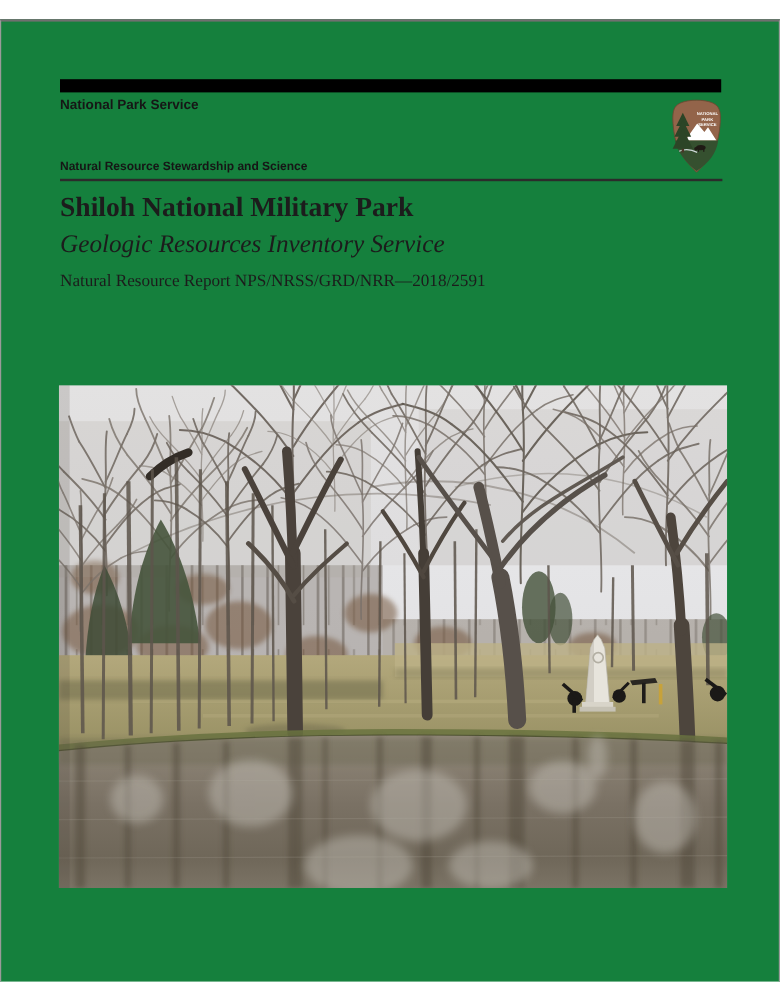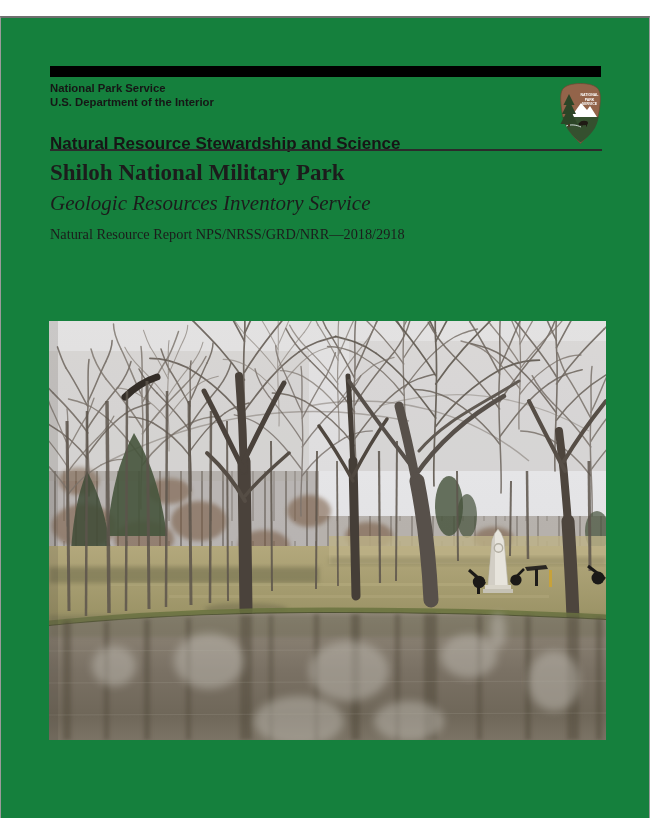--- a/index.html
+++ b/index.html
@@ -3,38 +3,37 @@
 <meta charset="utf-8">
 <style>
   html,body{margin:0;padding:0;background:#ffffff;}
   body{width:650px;height:818px;overflow:hidden;font-family:"Liberation Sans",sans-serif;}
   .page{position:relative;width:650px;height:818px;box-sizing:border-box;background:#15803d;
         border:2px solid #6f6f6f;border-left:1px solid #9a9a9a;border-right:1px solid #9a9a9a;margin-top:16px;}
   .abs{position:absolute;}
   .header-bar{left:49px;top:48px;width:551px;height:11px;background:#000;}
   .agency{left:49px;top:63px;font-size:11.3px;font-weight:bold;color:#161616;line-height:14px;}
   .logo{left:557px;top:64px;width:45px;height:63px;}
-  .program{left:49px;top:116px;font-size:17px;font-weight:bold;color:#161616;}
+  .program{left:49px;top:116px;font-size:10px;font-weight:bold;color:#161616;}
   .rule{left:49px;top:131px;width:552px;height:2px;background:#2b2b2b;}
   .title{left:49px;top:142px;font-family:"Liberation Serif",serif;font-size:23px;font-weight:bold;color:#1c1c1c;text-align:center;}
   .subtitle{left:49px;top:173px;font-family:"Liberation Serif",serif;font-size:21px;font-style:italic;color:#1c1c1c;}
   .report-number{left:49px;top:208px;font-family:"Liberation Serif",serif;font-size:14.3px;color:#1c1c1c;}
   .photo{left:48px;top:303px;width:557px;height:419px;}
   svg{display:block;}
 </style>
 </head>
 <body>
 
 <div class="page">
 
   <div class="abs header-bar"></div>
 
   <div class="abs agency">
     <div>National Park Service</div>
-    <div>U.S. Department of the Interior</div>
   </div>
 
   <svg class="abs logo" viewBox="0 0 90 126">
     <path d="M45,3 C28,3 14,7 9,15 C4,23 5,37 7,54 C10,80 21,100 45,123 C69,100 80,80 83,54 C85,37 86,23 81,15 C76,7 62,3 45,3 Z" fill="#93644a" stroke="#6e4a33" stroke-width="1.5"></path>
     <path d="M26,70 L46,42 L58,56 L64,48 L78,70 Z" fill="#ffffff"></path>
     <path d="M9,70 L81,70 C78,92 66,106 45,121 C28,108 16,92 11,78 Z" fill="#35502f"></path>
     <path d="M16,88 C26,84 38,86 46,90" stroke="#dde4e8" stroke-width="2" fill="none" opacity=".9"></path>
     <g fill="#2c4527">
       <polygon points="22,24 33,46 11,46"></polygon>
       <polygon points="22,36 36,64 8,64"></polygon>
@@ -52,21 +51,21 @@
       <text x="63" y="37">PARK</text>
       <text x="63" y="46">SERVICE</text>
     </g>
   </svg>
 
   <div class="abs program">Natural Resource Stewardship and Science</div>
   <div class="abs rule"></div>
 
   <div class="abs title">Shiloh National Military Park</div>
   <div class="abs subtitle">Geologic Resources Inventory Service</div>
-  <div class="abs report-number">Natural Resource Report NPS/NRSS/GRD/NRR—2018/2918</div>
+  <div class="abs report-number">Natural Resource Report NPS/NRSS/GRD/NRR—2018/2591</div>
 
   <svg class="abs photo" viewBox="0 0 557 419" preserveAspectRatio="none">
     <defs>
       <linearGradient id="gSky" x1="0" y1="0" x2="0" y2="1">
         <stop offset="0" stop-color="#eaeaec"></stop>
           <stop offset="1" stop-color="#dcdcde"></stop>
       </linearGradient>
       <linearGradient id="gGrass" x1="0" y1="0" x2="0" y2="1">
         <stop offset="0" stop-color="#b3a87c"></stop>
           <stop offset="1" stop-color="#948d60"></stop>

